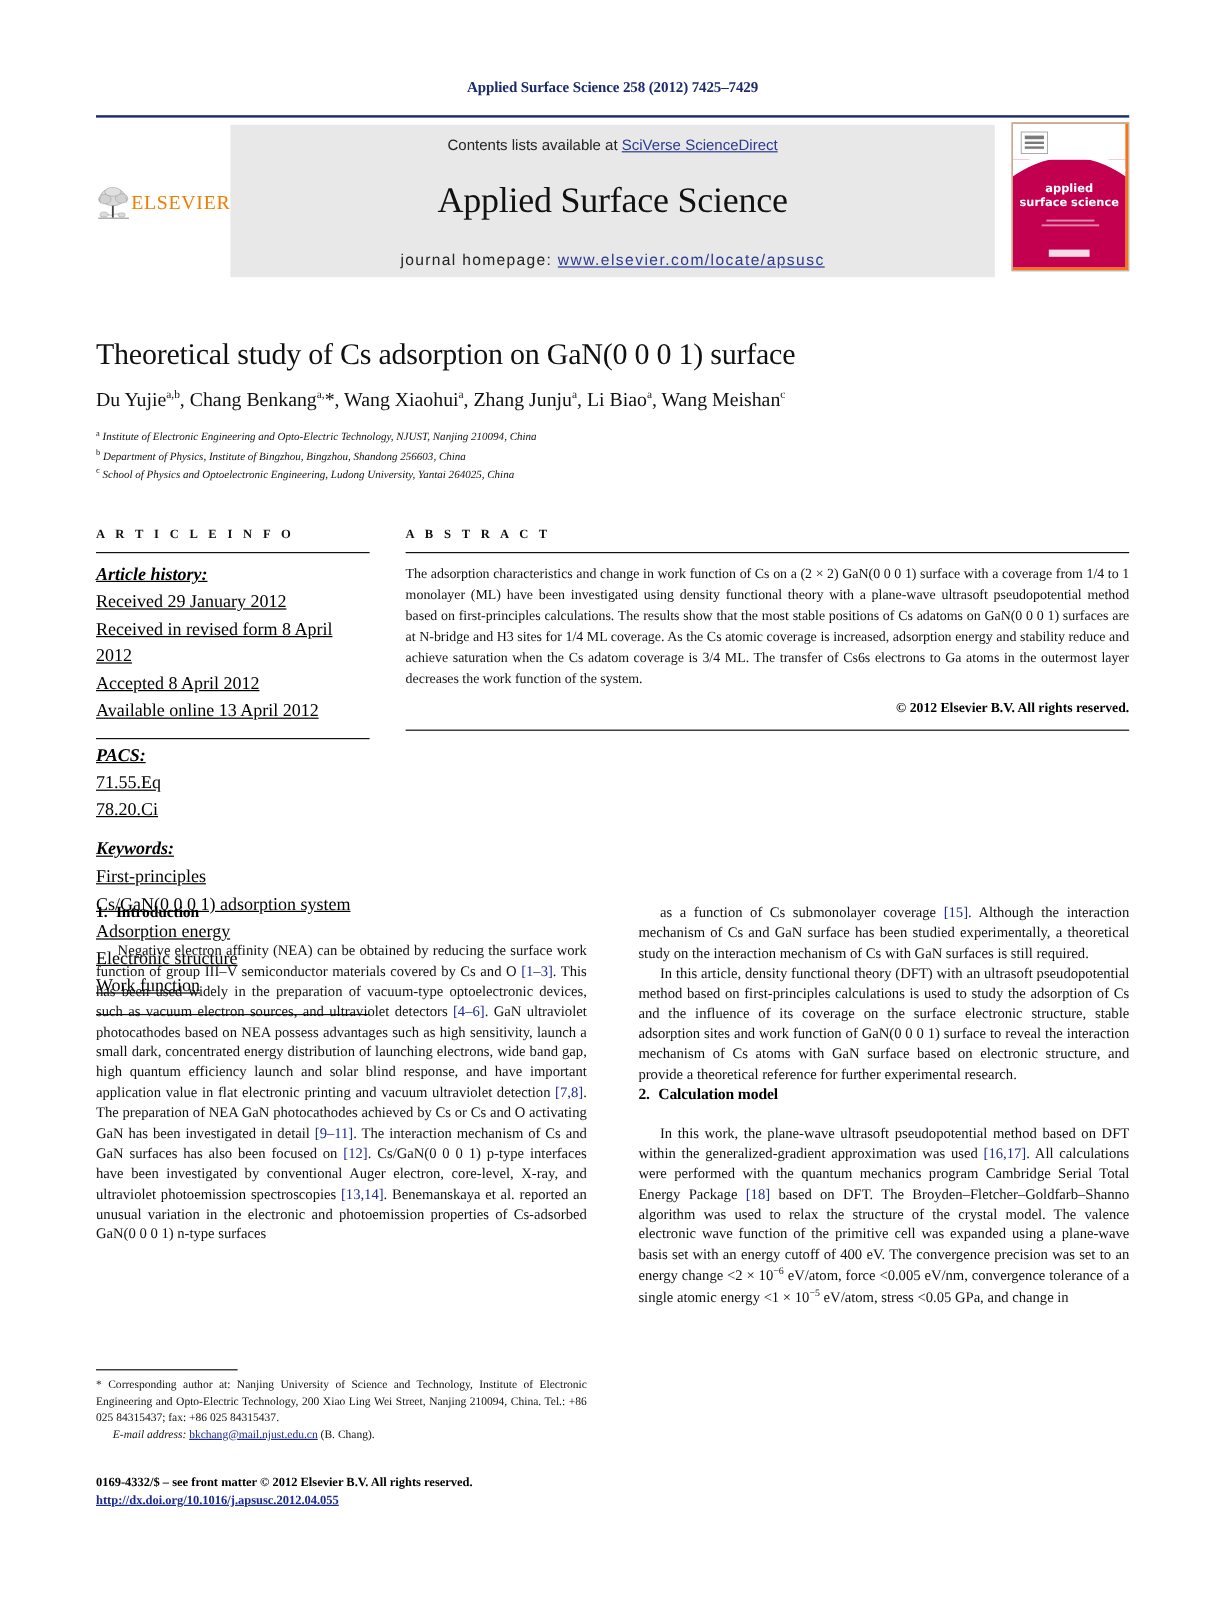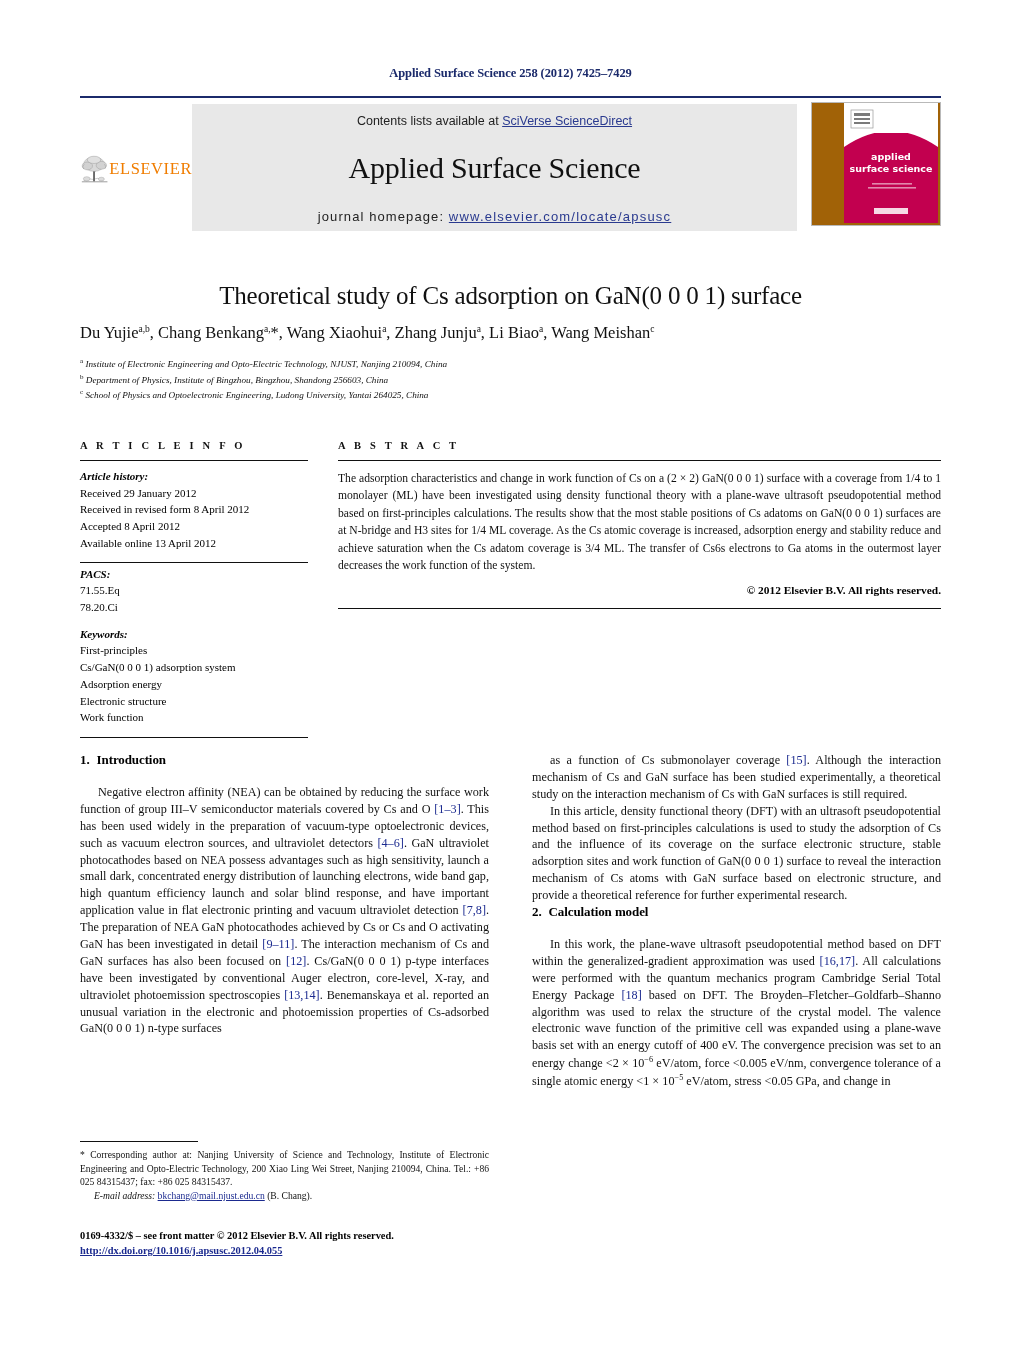--- a/index.html
+++ b/index.html
@@ -97,42 +97,40 @@
     letter-spacing: 1.1px;
     margin-top: 24px;
     color: #222;
   }
   .homepage-line .hp-url { color: #2a3a8f; letter-spacing: 1.2px; }
   .cover-thumb {
     width: 96px;
     flex: 0 0 96px;
     margin: 4px 0 0 14px;
     border: 1px solid #b9b9b9;
-    background: #a16207;
+    background: #f97316;
     position: relative;
     height: 122px;
     overflow: hidden;
-    padding-left: 32px;
   }
   .cover-svg { display: block; }
 
   
   .title-block {
     position: absolute;
     top: 282px;
     left: 80px;
     width: 861px;
   }
   .paper-title {
     font-size: 25px;
     font-weight: normal;
     margin: 0;
     letter-spacing: -0.2px;
     color: #111;
-    text-align: center;
   }
   .authors {
     font-size: 16.5px;
     margin-top: 13px;
     color: #111;
   }
   .authors sup { font-size: 9.5px; vertical-align: super; }
   .affiliations {
     margin-top: 13px;
     font-size: 9.2px;
@@ -157,21 +155,21 @@
   .sec-head {
     font-family: "Liberation Serif", serif;
     font-size: 10.5px;
     font-weight: bold;
     letter-spacing: 3.2px;
     color: #111;
     margin-bottom: 9px;
   }
   .rule-thick { border-top: 1.6px solid #111; }
 
-  .info-body { font-size: 11px; line-height: 1.52; padding-top: 7px; }
+  .info-body { font-size: 15px; line-height: 1.52; padding-top: 7px; text-decoration: underline; }
   .info-body .lbl { font-style: italic; font-weight: bold; }
   .info-group { margin-bottom: 10px; }
   .info-sep { border-top: 1.4px solid #111; margin: 10px 0 0 0; }
 
   .abstract-body {
     font-size: 11.6px;
     line-height: 1.50;
     padding-top: 9px;
     text-align: justify;
     color: #111;

